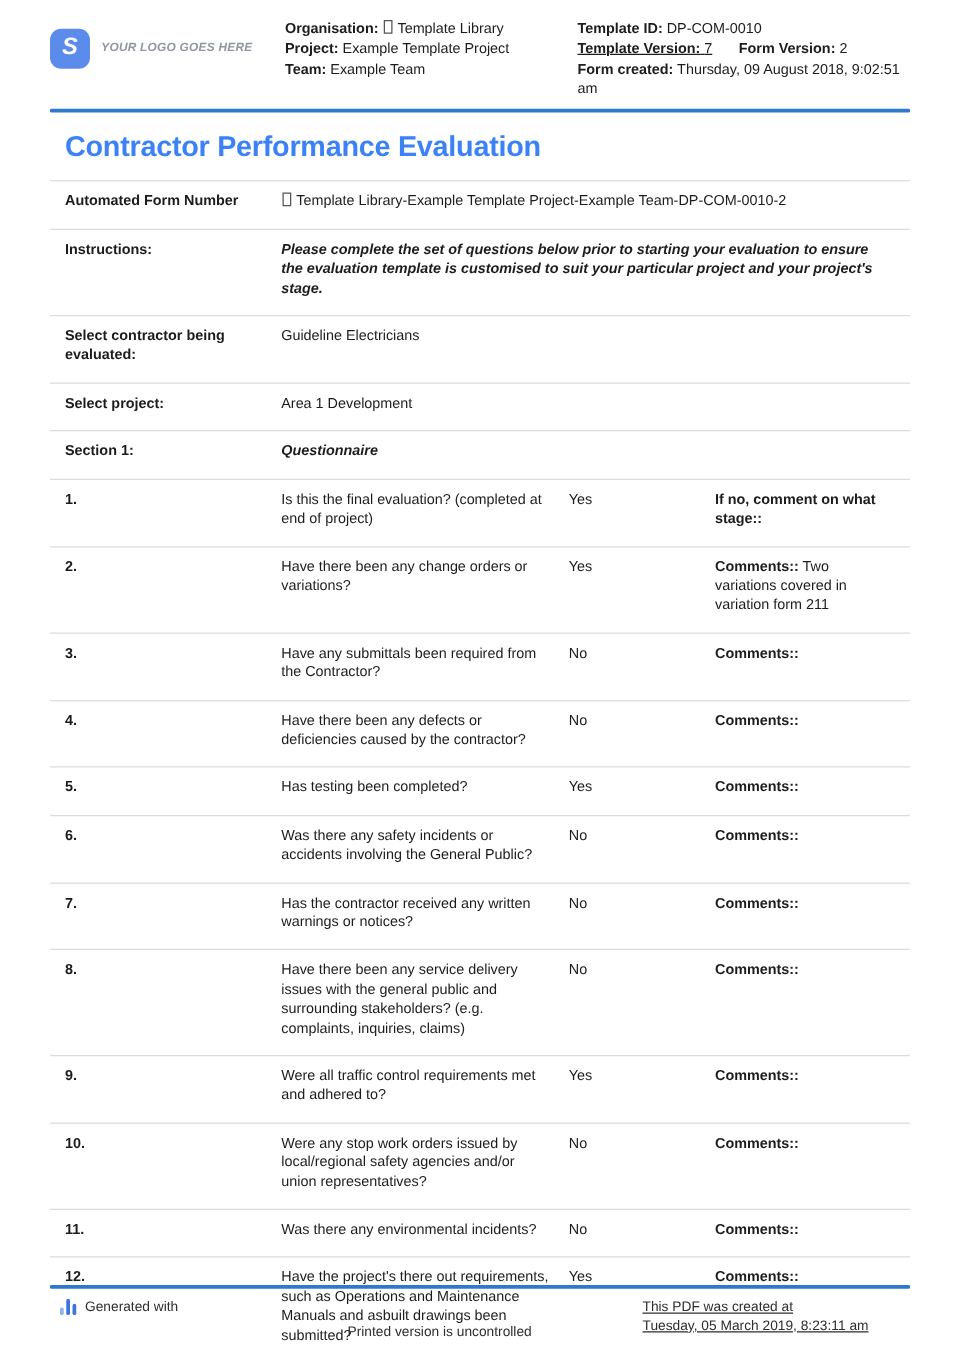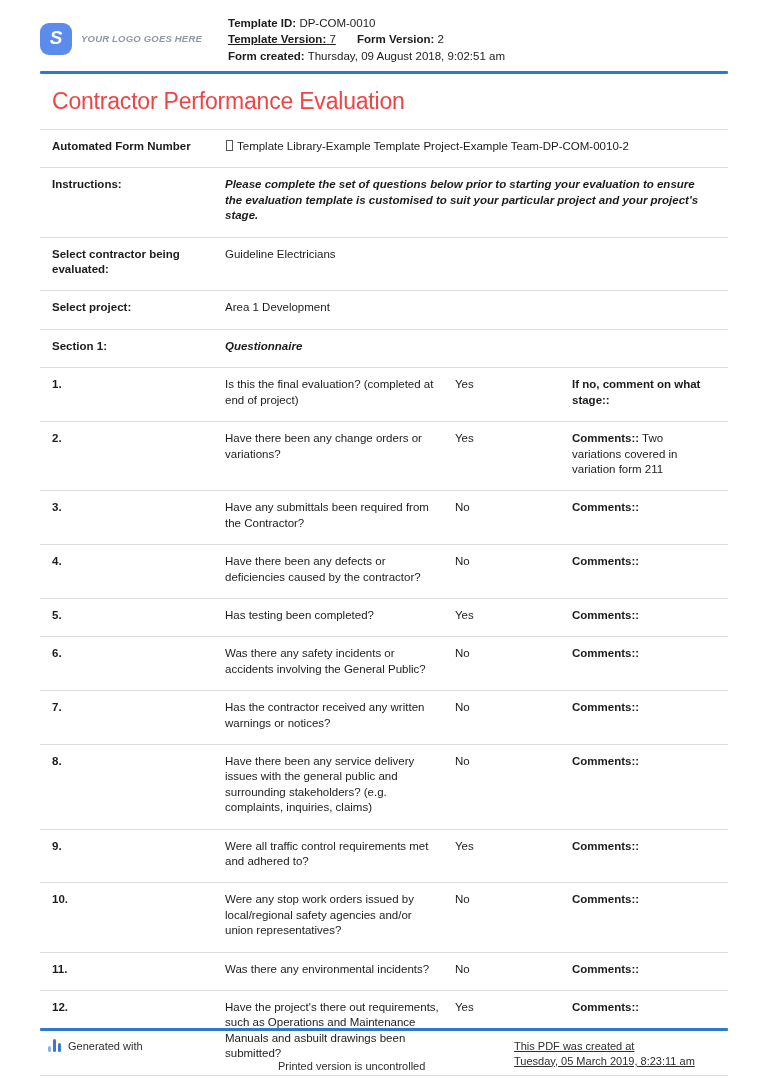--- a/index.html
+++ b/index.html
@@ -38,21 +38,21 @@
   .b{font-weight:700;}
   .tofu{
     display:inline-block;width:7px;height:11px;border:1px solid #555;
     vertical-align:-1px;margin:0 4px 0 1px;
   }
   .inlinepair{display:inline-block;}
   .gap-right{margin-right:18px;text-decoration:underline;}
   .divider-blue{height:3px;background:var(--accent);margin-top:6px;border-radius:1px;}
 
   
-  .title{font-size:23px;font-weight:400;letter-spacing:-.2px;color:#ef4444;margin:12px 0 12px 12px;}
+  .title{font-size:23px;font-weight:700;letter-spacing:-.2px;color:#3b82f6;margin:12px 0 12px 12px;}
 
   
   .tbl{width:688px;}
   .row{display:grid;border-top:1px solid var(--rule);padding:9px 0 13px 0;}
   .row:last-child{border-bottom:1px solid var(--rule);}
   .row.cols2{grid-template-columns:185px 1fr;}
   .row.cols4{grid-template-columns:185px 230px 117px 156px;}
   .cell{padding-right:14px;}
   .cell.label{padding-left:12px;font-weight:700;}
   .instr{font-weight:700;font-style:italic;}
@@ -77,20 +77,34 @@
 <div class="page">
   <div class="content">
 
     <div class="hdr">
       <div class="hdr-logo">
         <div class="logo-badge">
             <span>S</span>
           </div>
         <div class="logo-text">YOUR LOGO GOES HERE</div>
       </div>
+      <div class="hdr-mid">
+        <div class="hline">
+          <span class="b">Organisation:</span>
+          <span class="tofu"></span><span>Template Library</span>
+        </div>
+        <div class="hline">
+          <span class="b">Project:</span>
+          <span>Example Template Project</span>
+        </div>
+        <div class="hline">
+          <span class="b">Team:</span>
+          <span>Example Team</span>
+        </div>
+      </div>
       <div class="hdr-right">
         <div class="hline">
           <span class="b">Template ID:</span>
           <span>DP-COM-0010</span>
         </div>
         <div class="hline">
           <span class="inlinepair gap-right">
             <span class="b">Template Version:</span>
             <span>7</span>
           </span>

